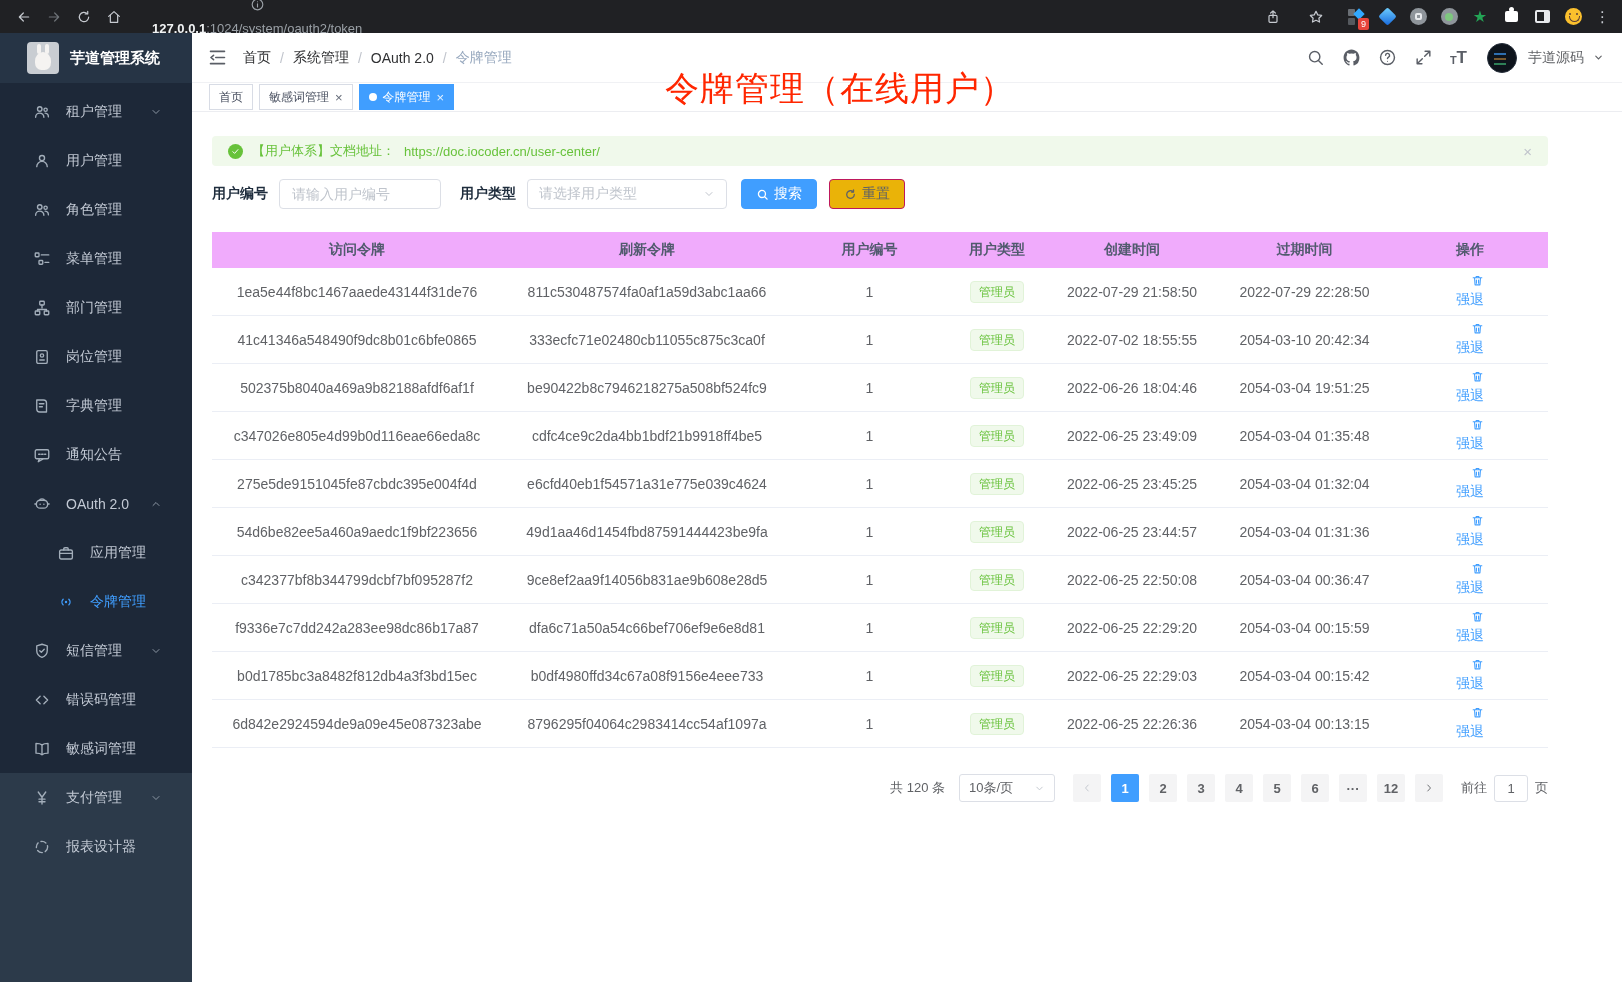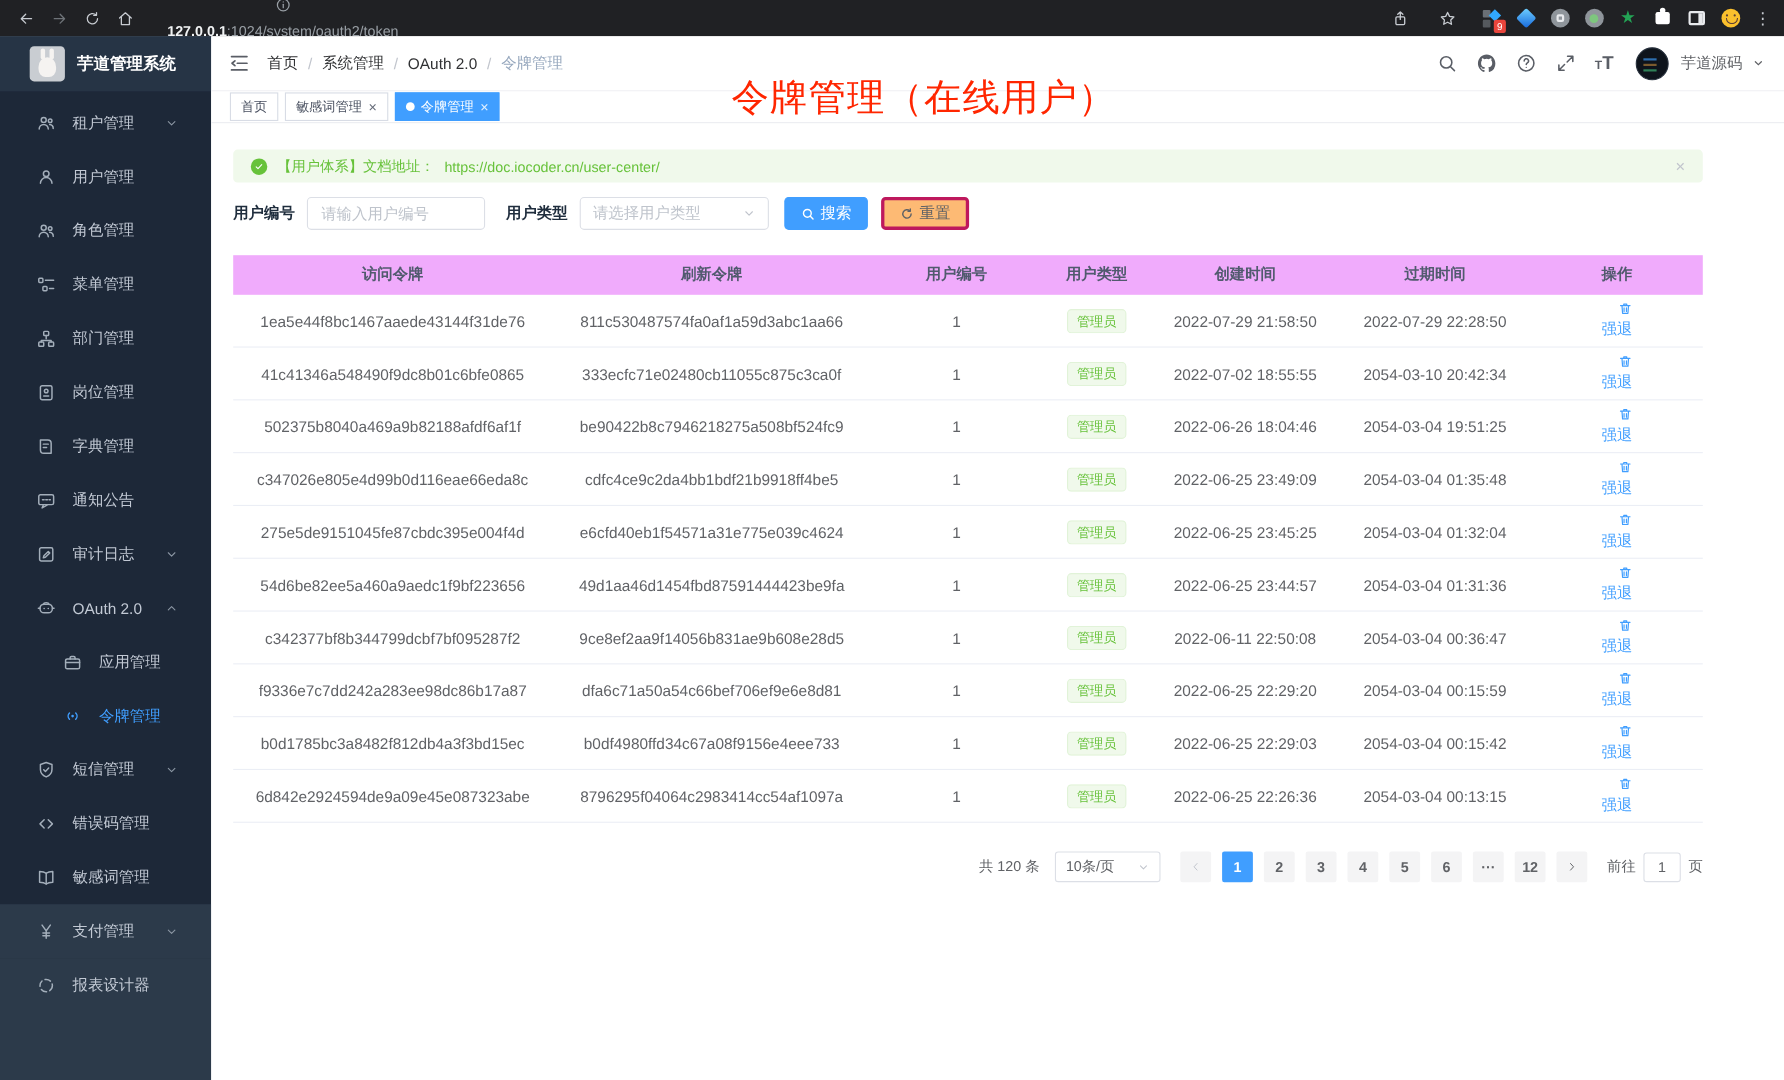--- a/index.html
+++ b/index.html
@@ -87,27 +87,27 @@
   .alert-check{width:15px;height:15px;border-radius:50%;background:#67c23a;display:flex;align-items:center;justify-content:center;flex-shrink:0;}
   .alert-check svg{width:9px;height:9px;fill:none;stroke:#fff;stroke-width:2.6;stroke-linecap:round;stroke-linejoin:round;}
   .alert-link{color:#67c23a;text-decoration:none;}
   .alert-close{margin-left:auto;color:#c0c4cc;font-size:15px;cursor:pointer;}
 
   .filters{display:flex;align-items:center;margin-top:12px;height:32px;font-size:14px;}
   .f-label{font-weight:700;color:#1f2d3d;margin-right:11px;}
   .f-input{width:162px;height:30px;border:1px solid #dcdfe6;border-radius:4px;padding:0 12px;font-size:14px;color:#606266;outline:none;font-family:inherit;}
   .f-input::placeholder{color:#bfc4cc;}
   .f-gap{width:19px;}
-  .f-select{width:172px;height:30px;border:1px solid #dcdfe6;border-radius:4px;display:flex;align-items:center;justify-content:space-between;padding:0 11px;color:#bfc4cc;cursor:pointer;}
+  .f-select{width:200px;height:30px;border:1px solid #dcdfe6;border-radius:4px;display:flex;align-items:center;justify-content:space-between;padding:0 11px;color:#bfc4cc;cursor:pointer;}
   .f-select .chev{width:12px;height:12px;color:#c0c4cc;}
   .f-select .chev svg{width:12px;height:12px;fill:none;stroke:currentColor;stroke-width:2;stroke-linecap:round;stroke-linejoin:round;}
   .btn{height:30px;border-radius:4px;display:inline-flex;align-items:center;gap:5px;padding:0 14px;font-size:14px;cursor:pointer;}
   .btn .sicon{width:13px;height:13px;}
   .btn-primary{background:#409eff;border:1px solid #409eff;color:#fff;margin-left:14px;}
-  .btn-plain{background:#fdba74;border:3px solid #be185d;color:#606266;margin-left:12px;}
+  .btn-plain{background:#eab308;border:1px solid #be185d;color:#606266;margin-left:12px;}
 
   .table{margin-top:22px;font-size:14px;}
   .t-head{display:flex;align-items:center;height:36px;background:#f0abfc;color:#515a6e;font-weight:700;}
   .t-row{display:flex;align-items:center;height:48px;border-bottom:1px solid #ebeef5;color:#606266;}
   .t-cell{text-align:center;flex-shrink:0;overflow:hidden;white-space:nowrap;}
   .c0{width:290px;}.c1{width:290px;}.c2{width:155px;}.c3{width:100px;}.c4{width:170px;}.c5{width:175px;}.c6{width:156px;}
   .badge{display:inline-block;padding:2px 8px;background:#f0f9eb;border:1px solid #e1f3d8;color:#67c23a;border-radius:4px;font-size:12px;line-height:16px;}
   .action{color:#409eff;display:inline-flex;align-items:flex-end;gap:4px;font-size:14px;cursor:pointer;flex-direction:column;}
   .action .sicon{width:13px;height:13px;}
 
@@ -317,34 +317,20 @@
               <path d="M8.5 17.5L7 21l6-3.5"></path>
               <path d="M7.5 11h2M11.5 11h2M15.5 11h1.5"></path>
             </svg>
           </span>
     <span class="s-label">通知公告</span>
 
   </div>
         <div class="side-item">
     <span class="s-icon">
             <svg viewBox="0 0 24 24" fill="none" stroke="currentColor" stroke-width="1.8" stroke-linecap="round" stroke-linejoin="round">
-              <rect x="4" y="4" width="16" height="16" rx="2"></rect>
-              <path d="M14.5 8.5l1.8 1.8-5.3 5.2-2.5.7.7-2.5z"></path>
-            </svg>
-          </span>
-    <span class="s-label">审计日志</span>
-    <span class="s-chevron">
-            <svg viewBox="0 0 24 24" fill="none" stroke="currentColor" stroke-width="1.8" stroke-linecap="round" stroke-linejoin="round">
-              <path d="M6 9l6 6 6-6"></path>
-            </svg>
-          </span>
-  </div>
-        <div class="side-item">
-    <span class="s-icon">
-            <svg viewBox="0 0 24 24" fill="none" stroke="currentColor" stroke-width="1.8" stroke-linecap="round" stroke-linejoin="round">
               <rect x="4.5" y="7" width="15" height="10.5" rx="5"></rect>
               <circle cx="9.5" cy="12.2" r="1" fill="currentColor" stroke="none"></circle>
               <circle cx="14.5" cy="12.2" r="1" fill="currentColor" stroke="none"></circle>
               <path d="M2.5 12h2M19.5 12h2M9 7c0-2.5 6-2.5 6 0"></path>
             </svg>
           </span>
     <span class="s-label">OAuth 2.0</span>
     <span class="s-chevron">
             <svg viewBox="0 0 24 24" fill="none" stroke="currentColor" stroke-width="1.8" stroke-linecap="round" stroke-linejoin="round">
               <path d="M6 15l6-6 6 6"></path>
@@ -664,21 +650,21 @@
                   </span>
         <span class="action-label">强退</span>
       </span>
     </span>
   </div>
             <div class="t-row">
     <span class="t-cell c0">c342377bf8b344799dcbf7bf095287f2</span>
     <span class="t-cell c1">9ce8ef2aa9f14056b831ae9b608e28d5</span>
     <span class="t-cell c2">1</span>
     <span class="t-cell c3"><span class="badge">管理员</span></span>
-    <span class="t-cell c4">2022-06-11 22:50:08</span>
+    <span class="t-cell c4">2022-06-25 22:50:08</span>
     <span class="t-cell c5">2054-03-04 00:36:47</span>
     <span class="t-cell c6">
       <span class="action">
         <span class="sicon">
                     <svg viewBox="0 0 24 24" style="stroke-width:2">
                       <path d="M4 7h16M9.5 7V4.5h5V7M6.5 7l1 13h9l1-13M10 11v6M14 11v6"></path>
                     </svg>
                   </span>
         <span class="action-label">强退</span>
       </span>

